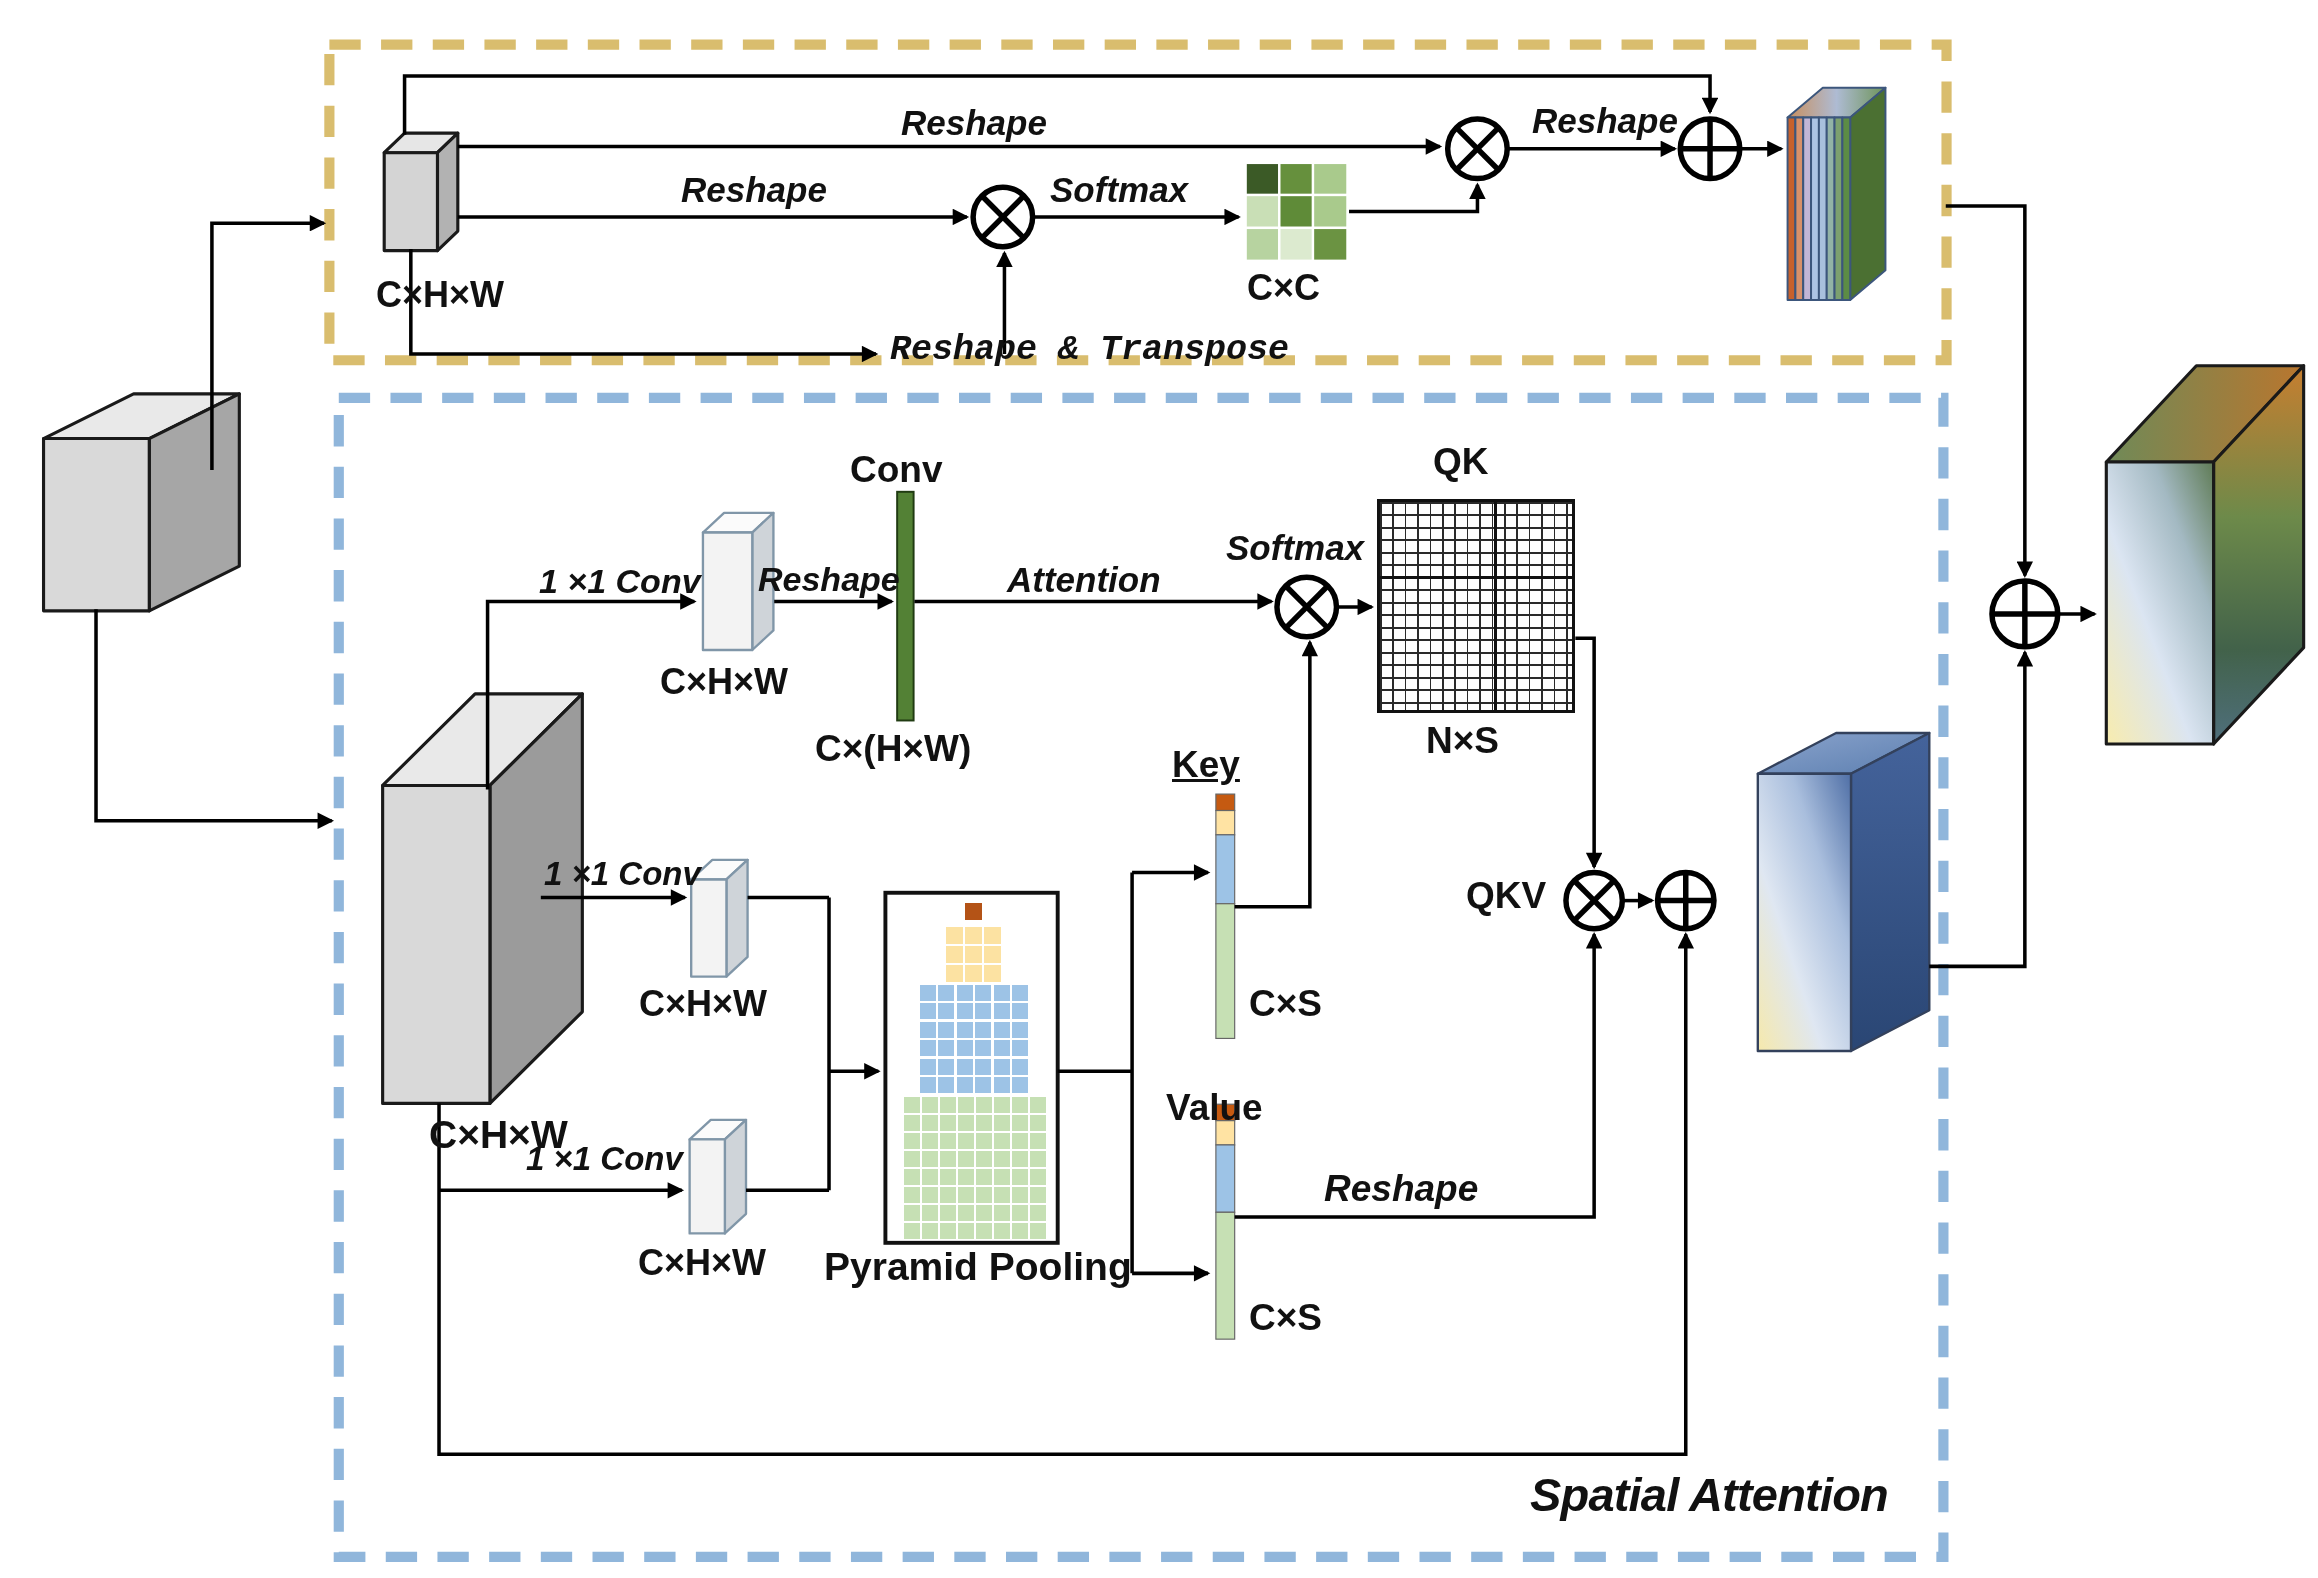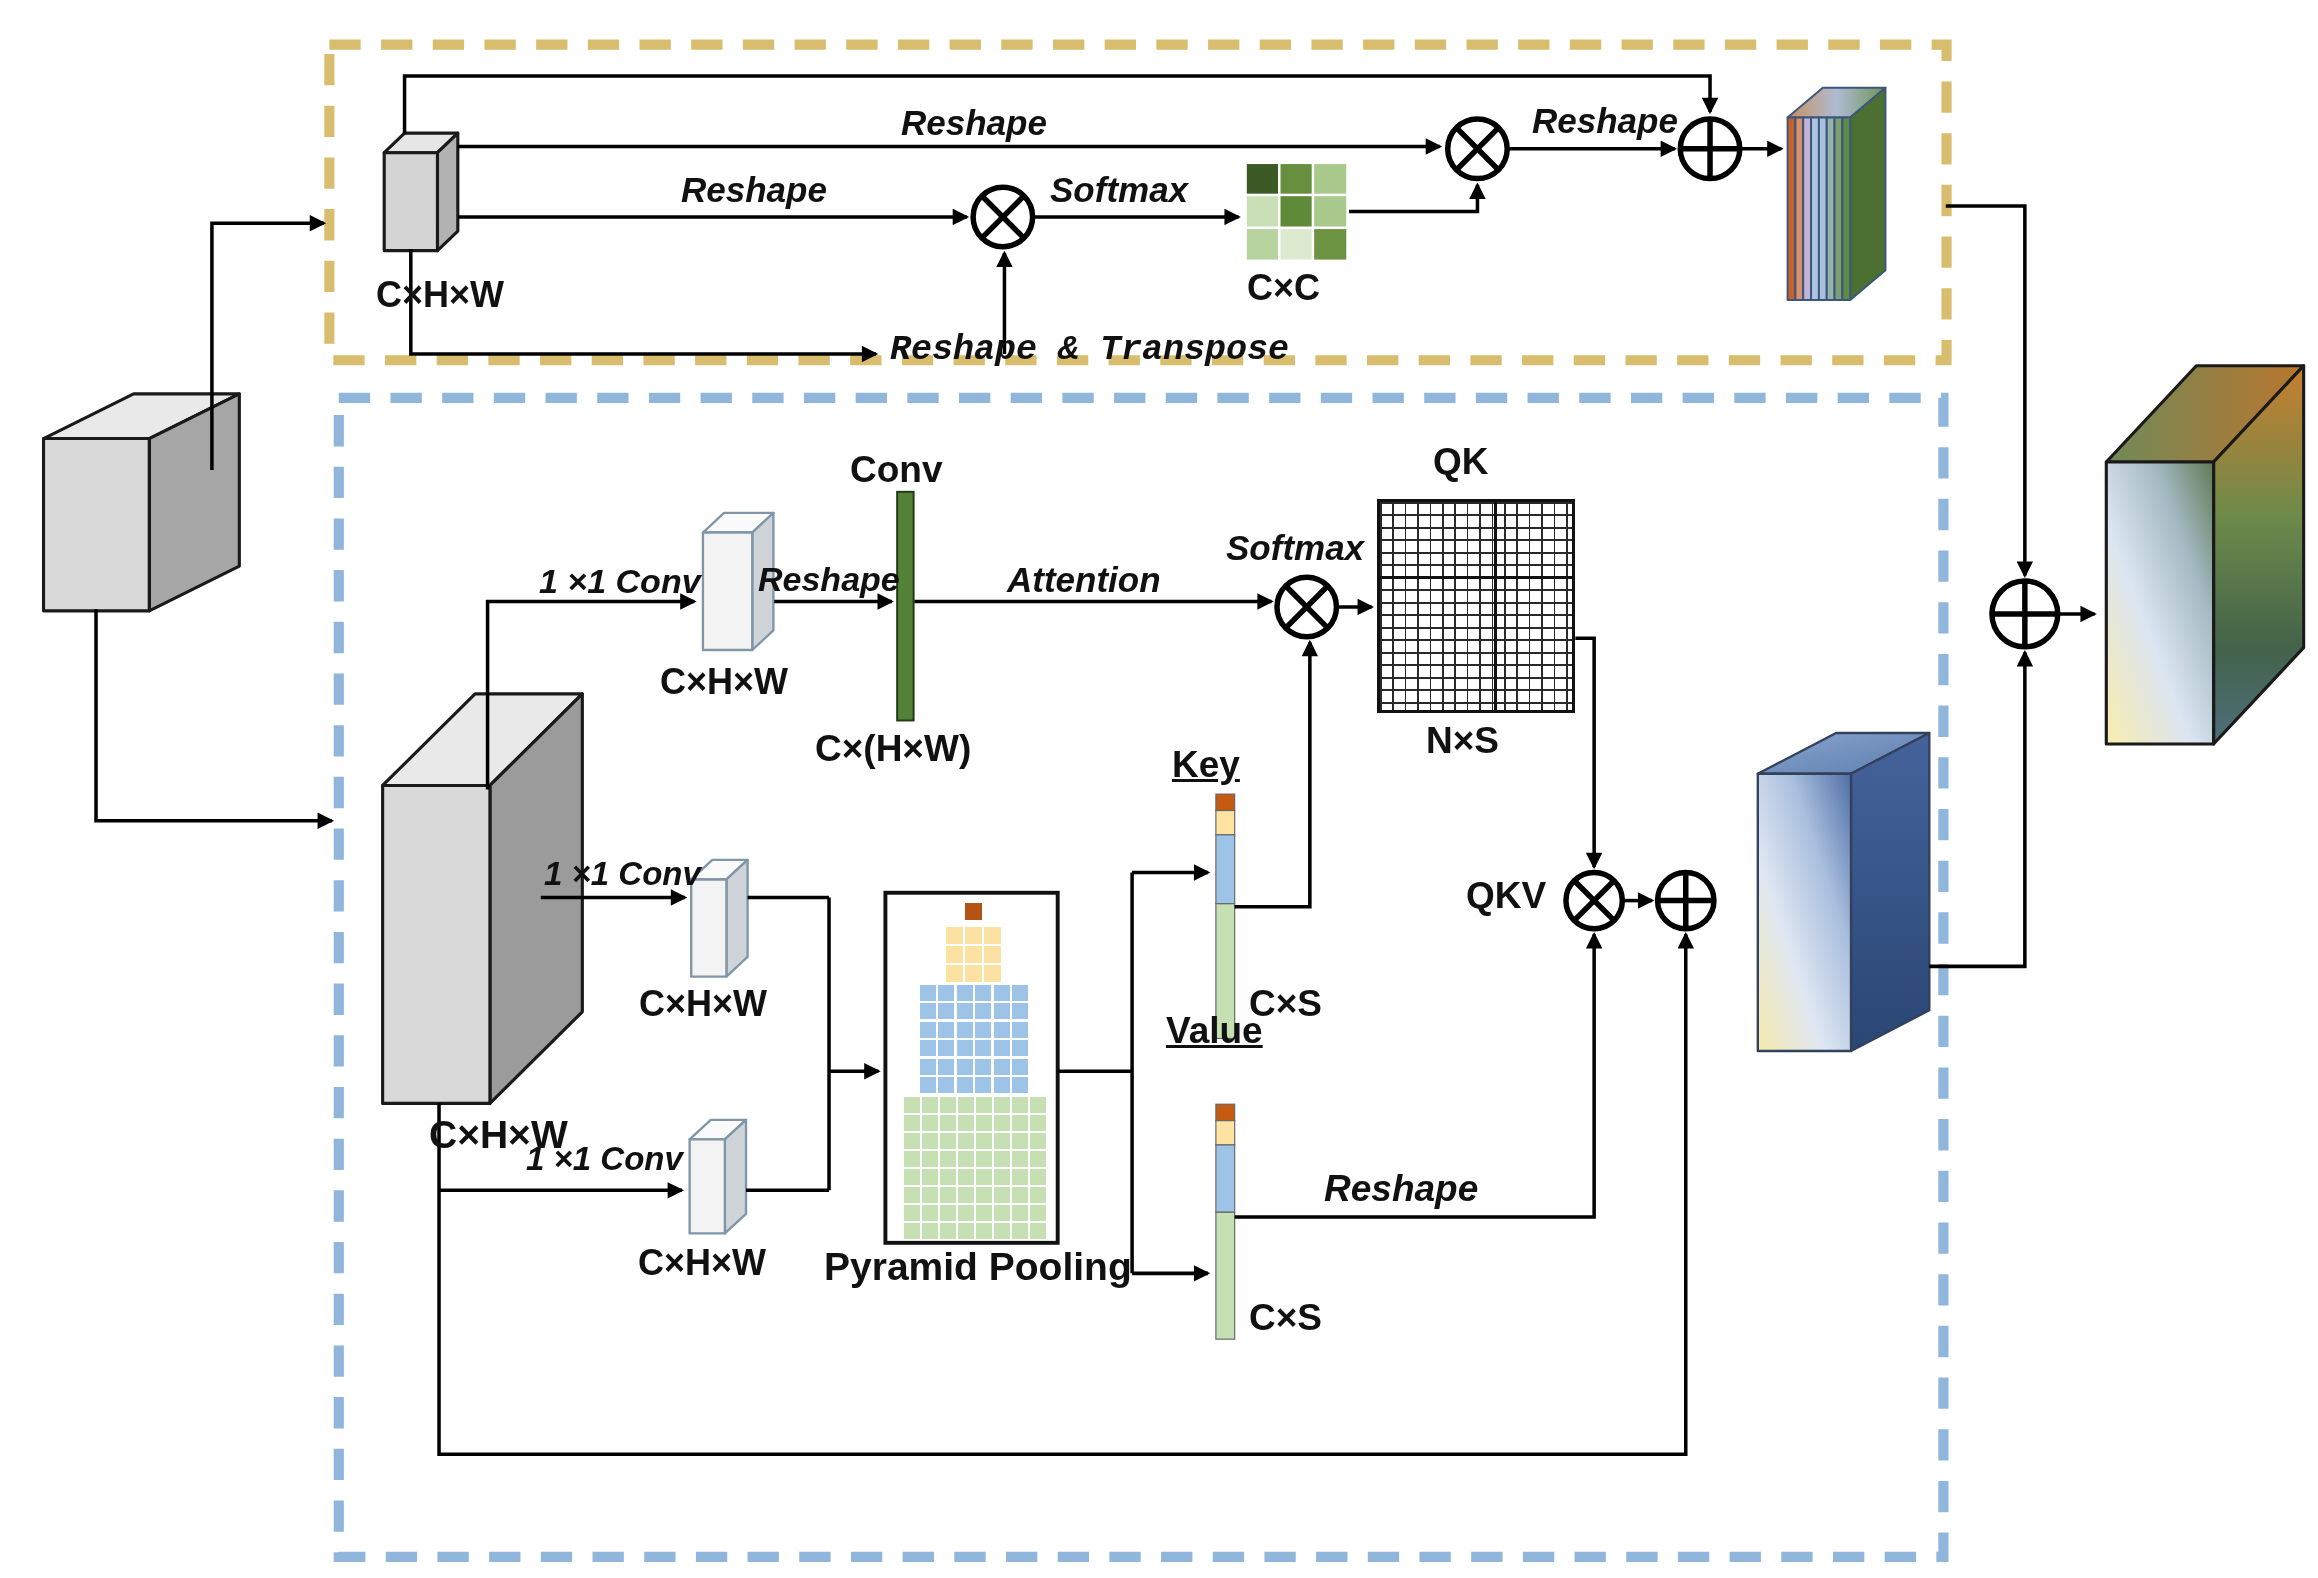--- a/index.html
+++ b/index.html
@@ -376,28 +376,29 @@
 <div class="lbl it f43 ctr" style="left:758px;top:562px;width:137px;">Reshape</div>
 <div class="lbl f47 ctr" style="left:850px;top:451px;width:172px;">Conv</div>
 <div class="lbl f47 ctr" style="left:815px;top:730px;width:227px;">C×(H×W)</div>
 <div class="lbl it f45 ctr" style="left:1007px;top:562px;width:211px;">Attention</div>
 <div class="lbl it f45 ctr" style="left:1226px;top:530px;width:184px;">Softmax</div>
 <div class="lbl f47 ctr" style="left:1433px;top:443px;width:125px;">QK</div>
 <div class="lbl f47 ctr" style="left:1426px;top:722px;width:141px;">N×S</div>
 
 <div class="lbl f47" style="left:1172px;top:746px;width:125px;text-decoration:underline;">Key</div>
 <div class="lbl f47" style="left:1249px;top:985px;width:110px;">C×S</div>
-<div class="lbl f47" style="left:1166px;top:1012px;width:149px;text-decoration:underline;">Value</div>
+<div class="lbl f47" style="left:1166px;top:1089px;width:149px;">Value</div>
 <div class="lbl f47" style="left:1249px;top:1299px;width:110px;">C×S</div>
 <div class="lbl it f47 ctr" style="left:1324px;top:1170px;width:204px;">Reshape</div>
 <div class="lbl f47" style="left:1466px;top:877px;width:117px;">QKV</div>
 
 <div class="lbl it f42 ctr" style="left:544px;top:857px;width:149px;">1 ×1 Conv</div>
 <div class="lbl f46 ctr" style="left:639px;top:985px;width:164px;">C×H×W</div>
 <div class="lbl it f42 ctr" style="left:526px;top:1142px;width:164px;">1 ×1 Conv</div>
 <div class="lbl f46 ctr" style="left:638px;top:1244px;width:164px;">C×H×W</div>
 <div class="lbl f50 ctr" style="left:429px;top:1115px;width:219px;">C×H×W</div>
 
 <div class="lbl f50 ctr" style="left:824px;top:1247px;width:321px;">Pyramid Pooling</div>
 
+<div class="lbl it f60 rgt" style="left:1449px;top:1470px;width:439px;">Spatial Attention</div>
 
 </div>
 
 
 </body></html>

